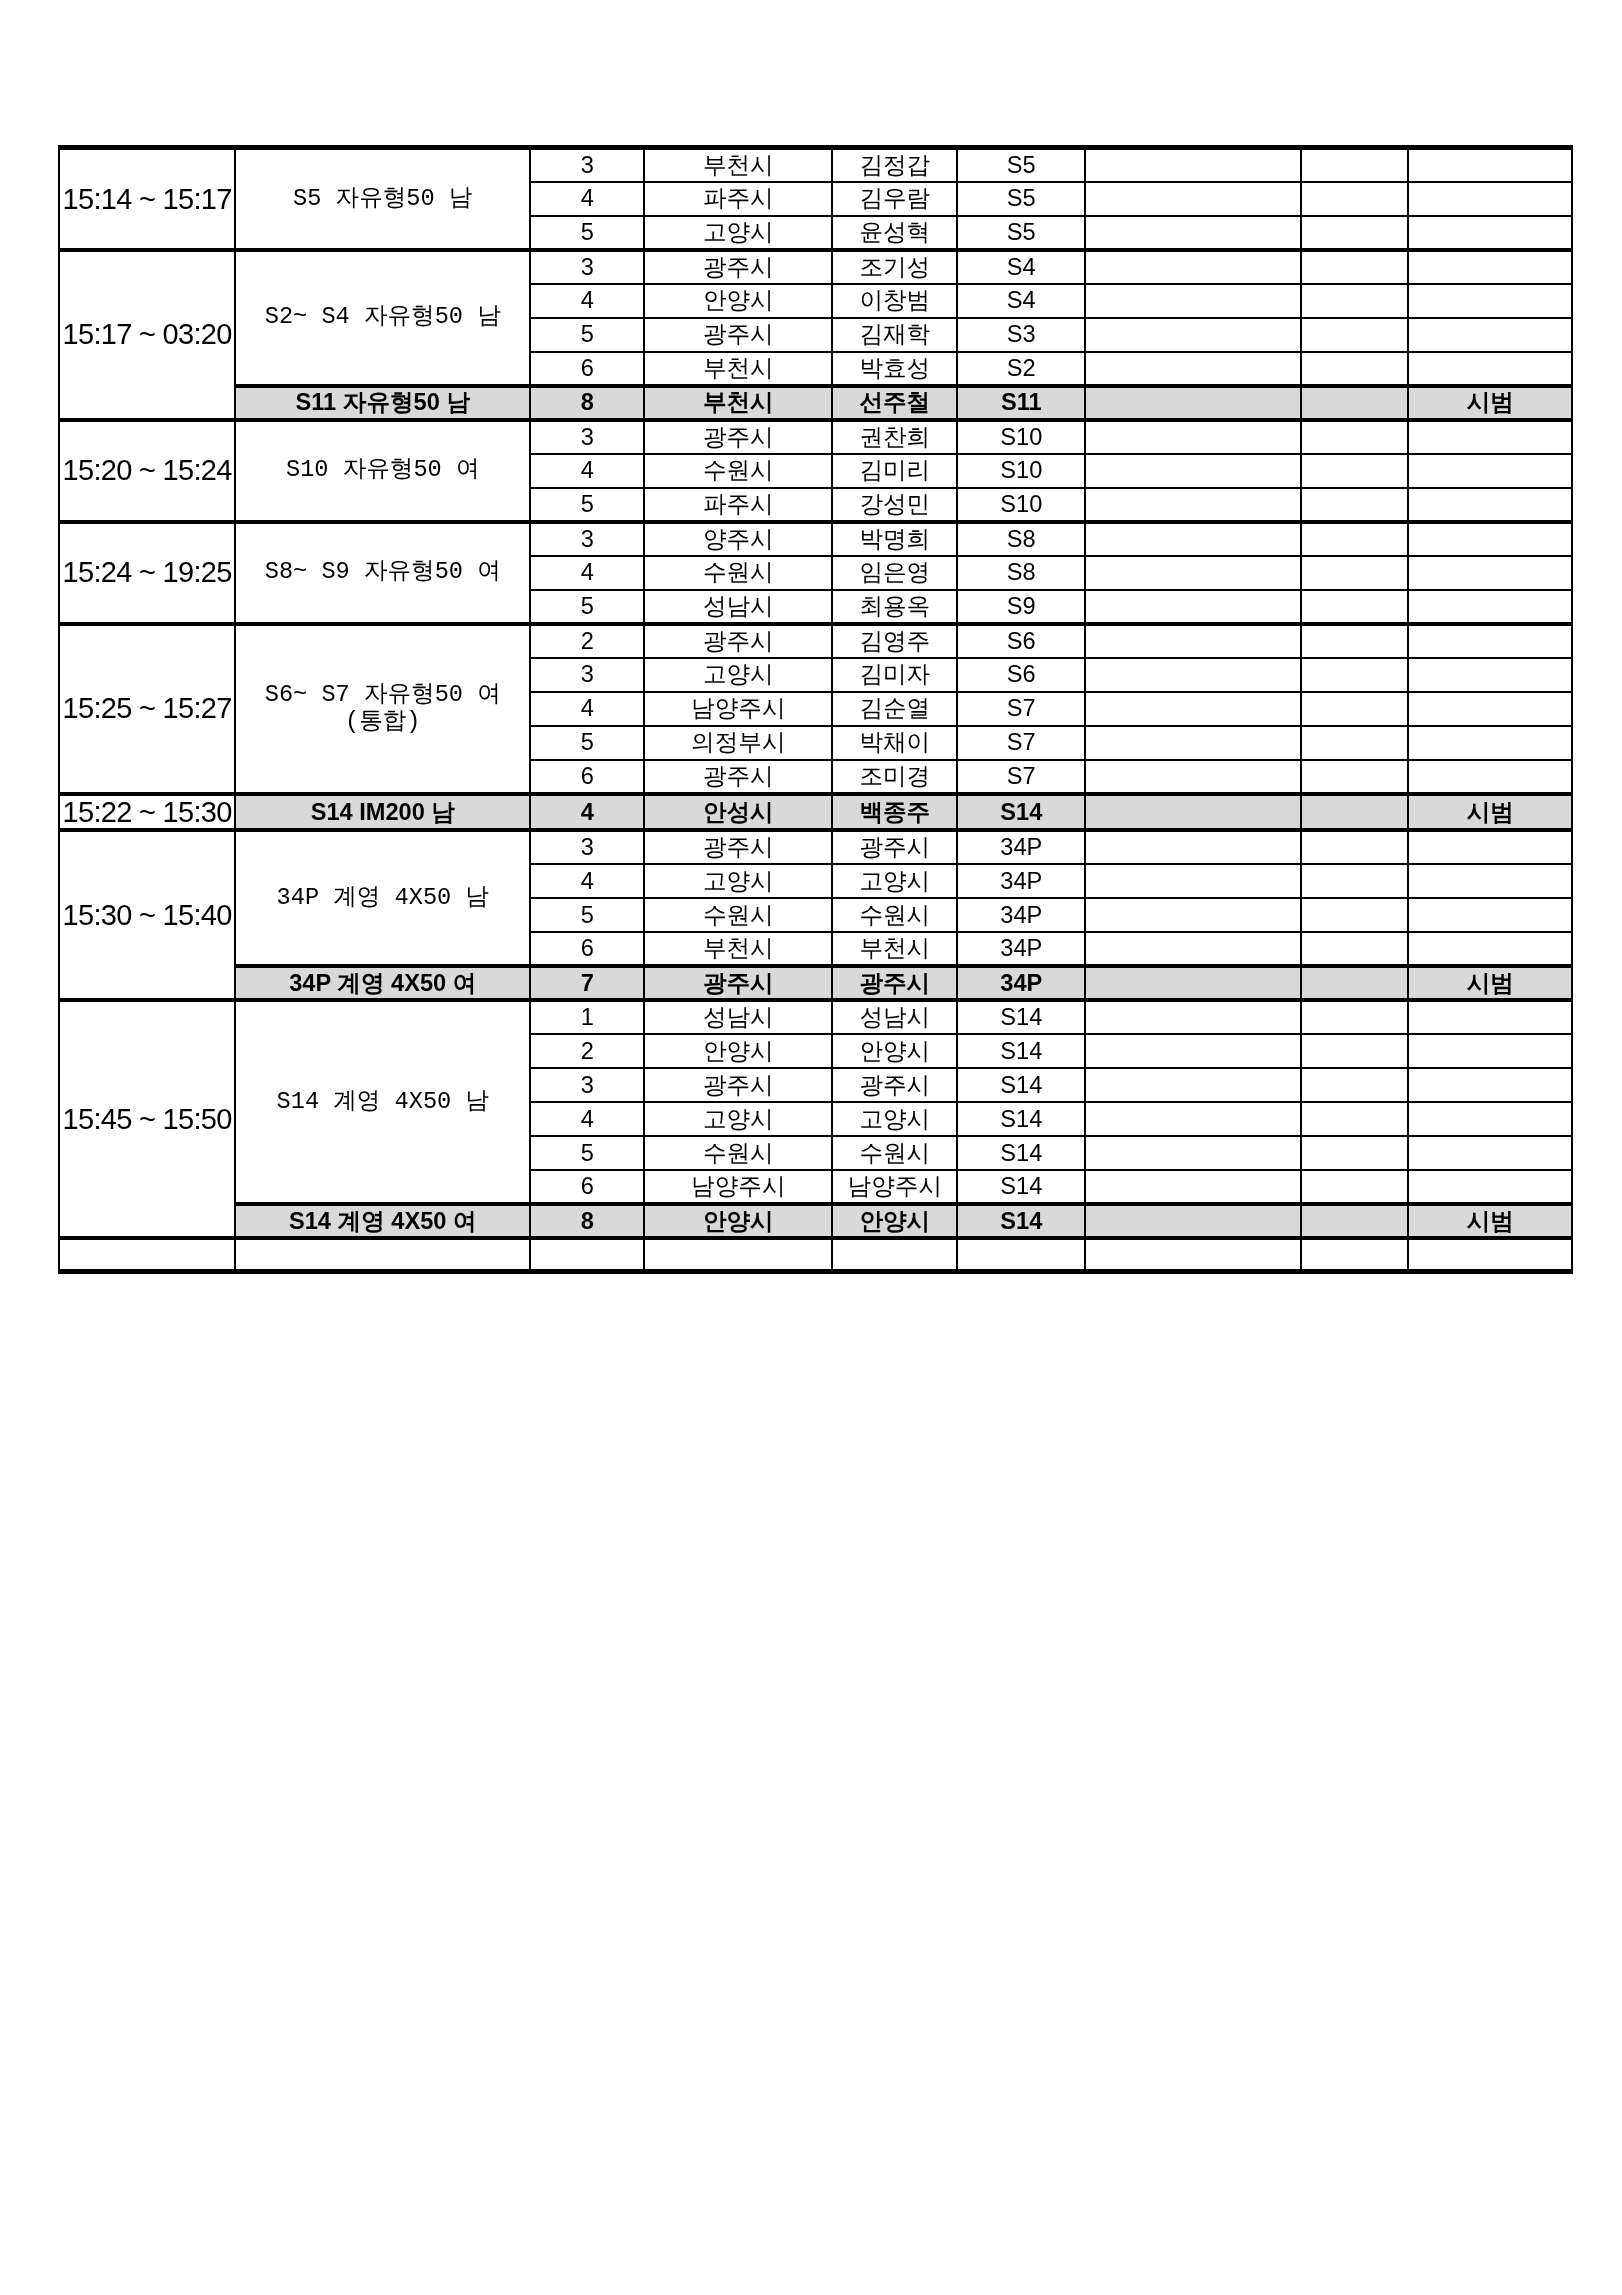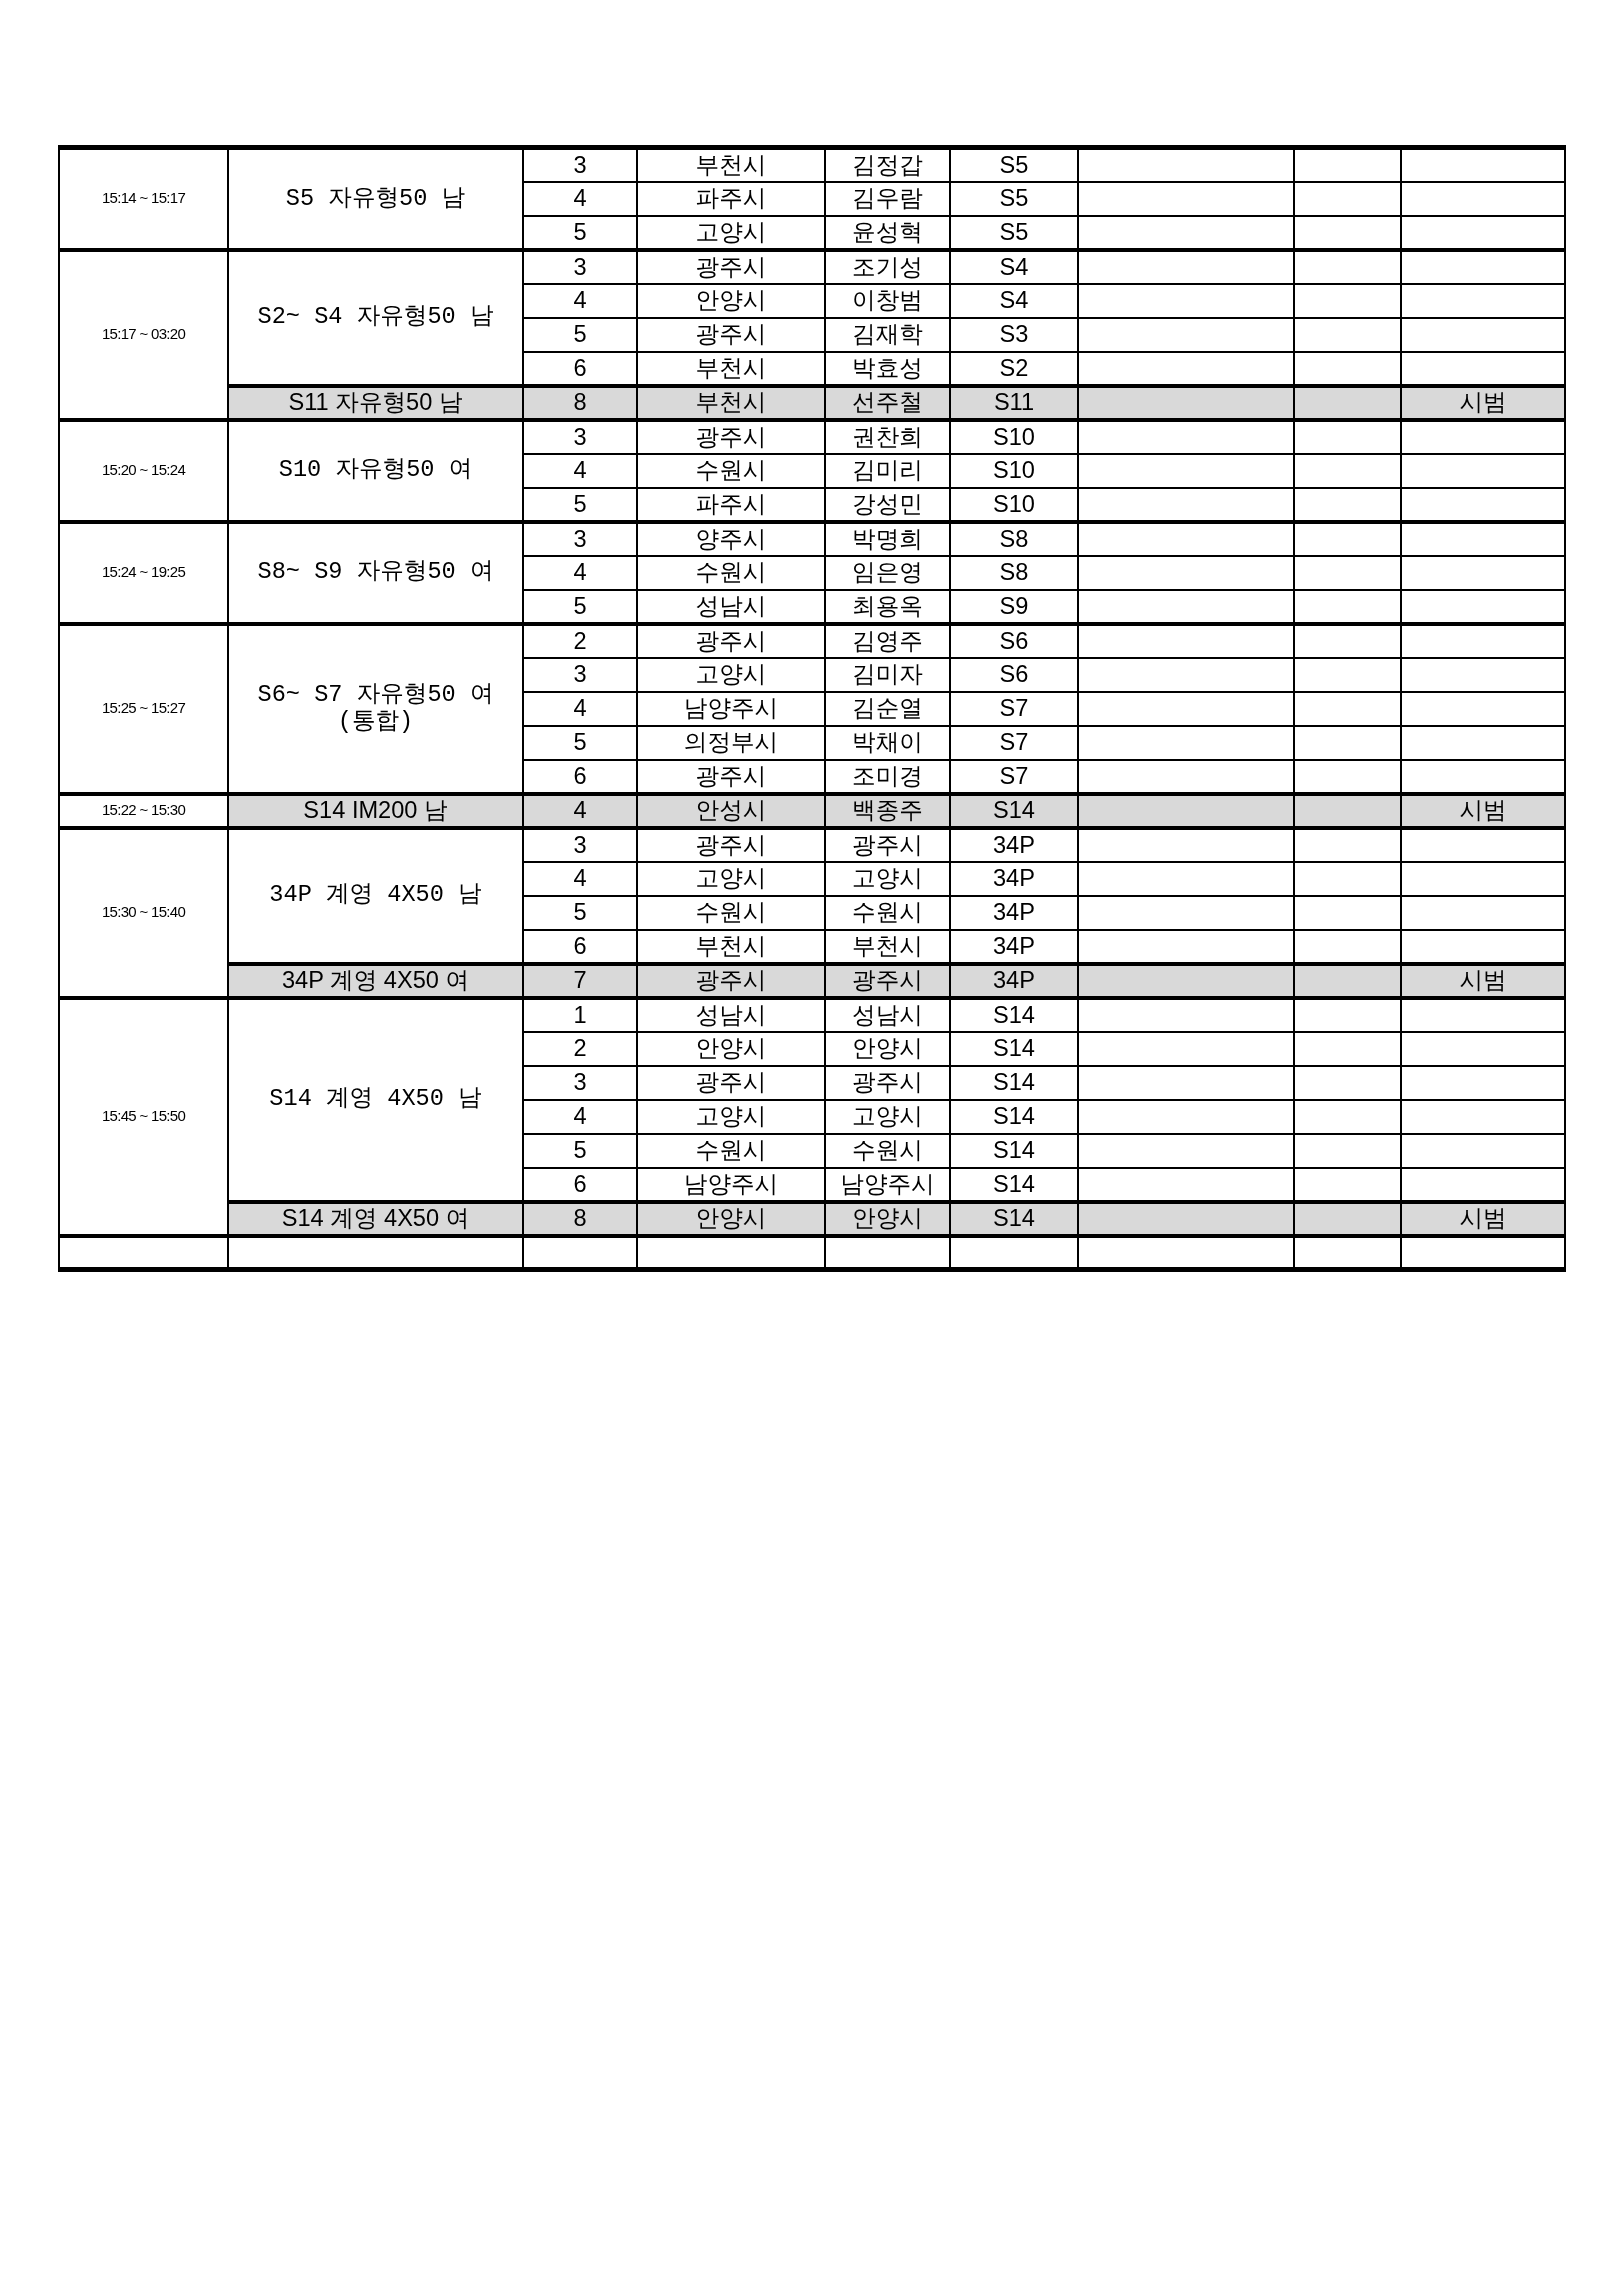--- a/index.html
+++ b/index.html
@@ -25,22 +25,22 @@
     height: 34px;
     padding: 0 2.6px;
     text-align: center;
     vertical-align: middle;
     font-size: 23.6px;
     line-height: 1.12;
     overflow: hidden;
     white-space: nowrap;
   }
   tr.thick > td { border-top-width: 4.6px; }
-  .gray { background: var(--hl, #d9d9d9); }
-  td.time-cell { font-size: 15px; letter-spacing: -0.7px; }
+  .gray { background: var(--hl, #d9d9d9); font-weight: bold; }
+  td.time-cell { font-size: 29px; letter-spacing: -0.7px; }
   .event-line, .event-subline { display: block; white-space: nowrap; font-family: Liberation Mono, monospace; }
 </style>
 </head>
 <body>
 
 <div class="table-wrap">
 <table class="schedule">
   <colgroup>
     <col style="width:169px">
         <col style="width:295px">

